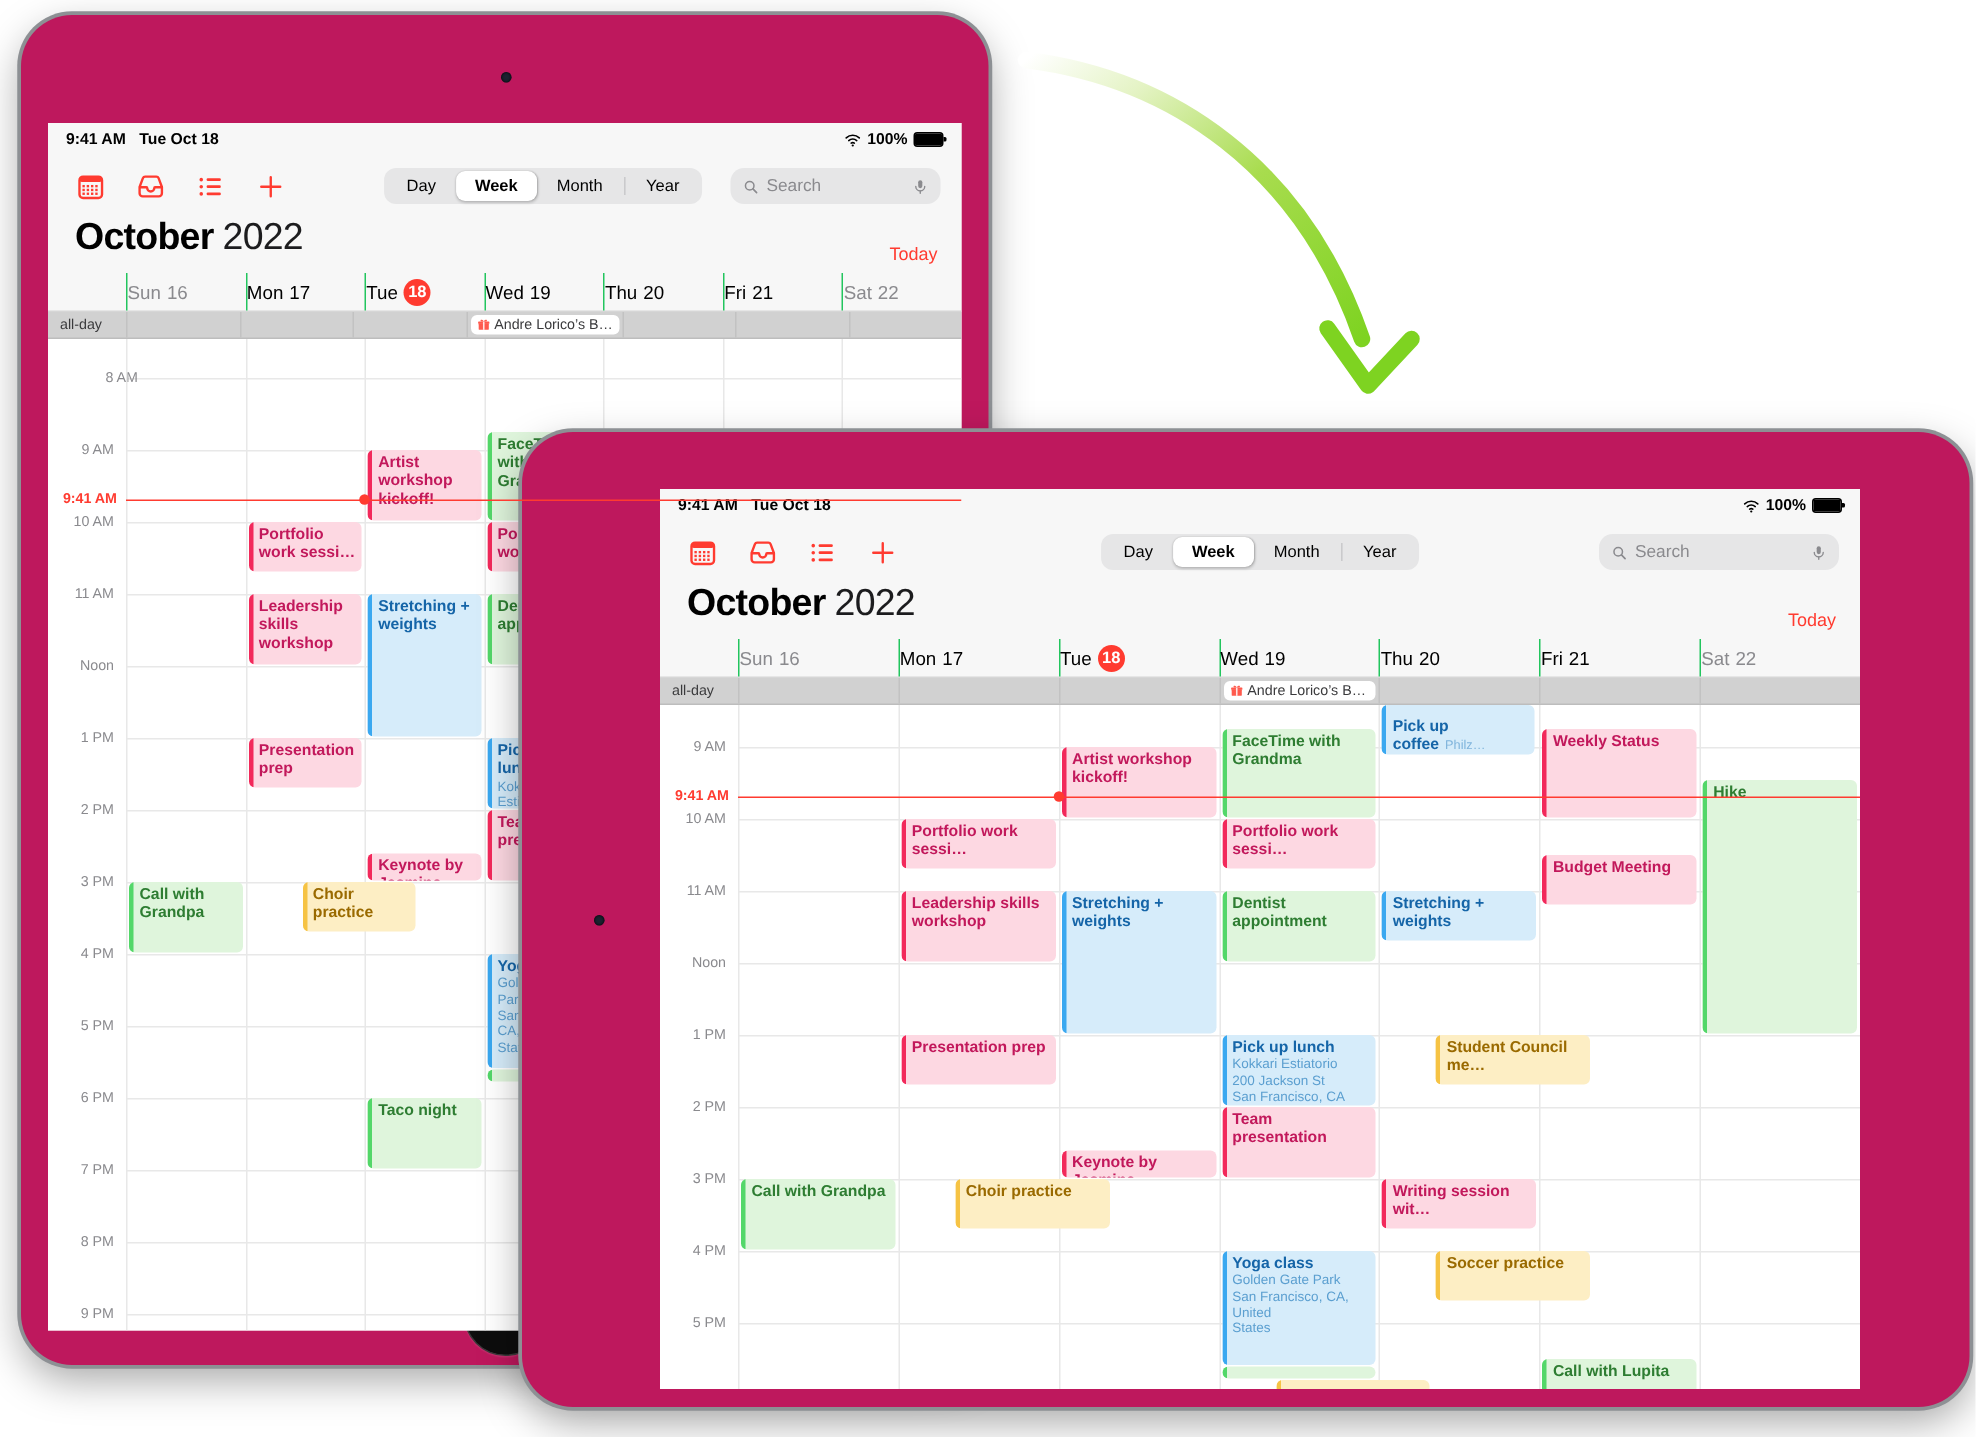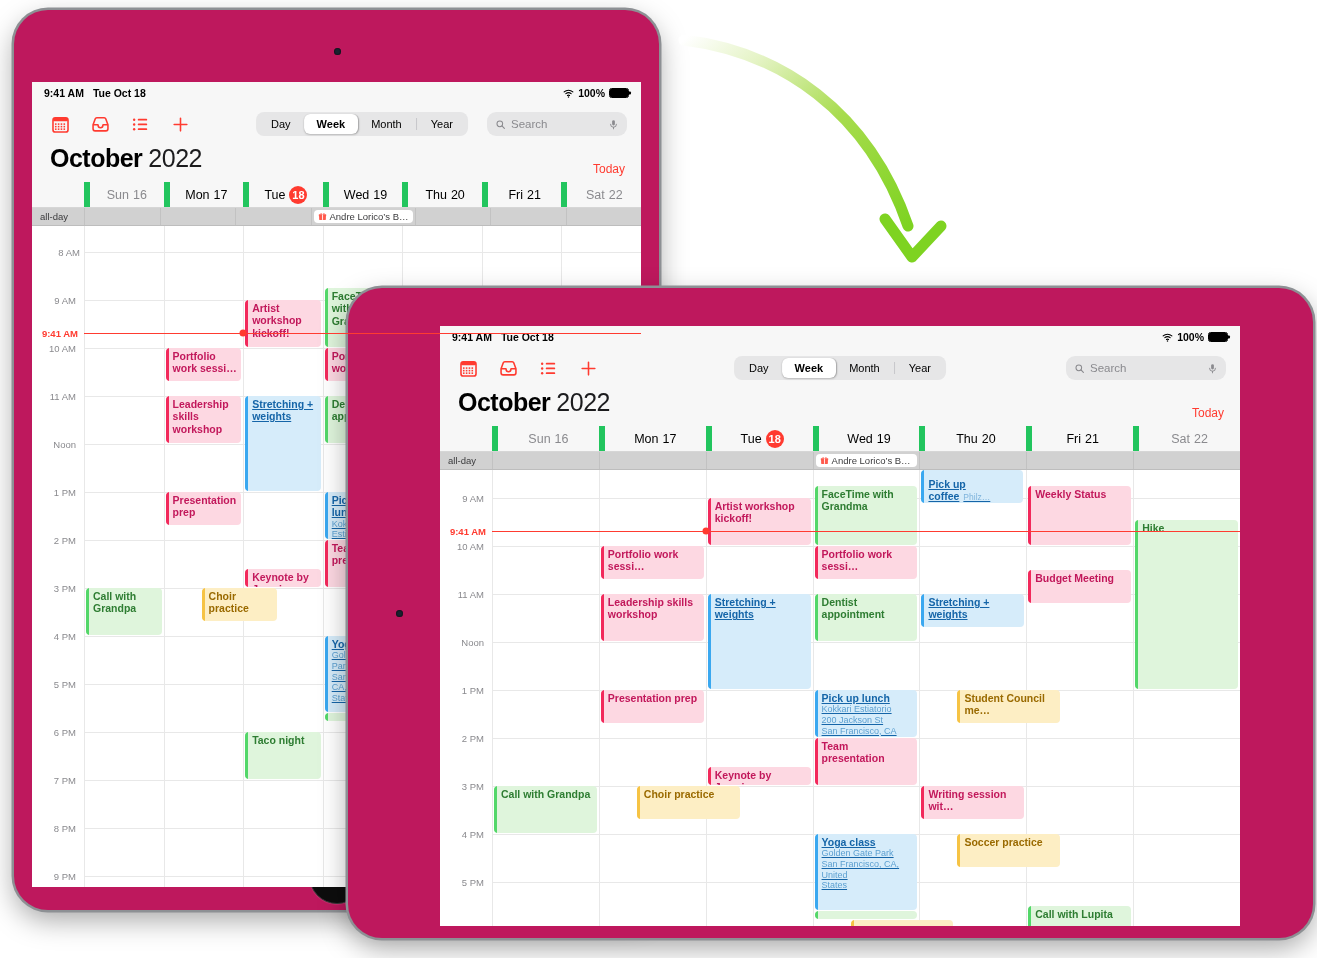--- a/index.html
+++ b/index.html
@@ -121,23 +121,23 @@
 
   .daysrow {
     background: #f7f7f7;
     display: flex;
     flex: none;
     border-bottom: 1px solid #d6d6d6;
   }
   .gutter { flex: none; }
   .daycell {
     flex: 1 1 0;
-    display: flex; align-items: center; justify-content: center;
+    display: flex; align-items: center; 
     gap: 5px;
-    border-left: 6px solid #22c55e;
+    border-left: 1px solid #22c55e;
     color: #000;
   }
   .daycell.dim { color: #8a8a8e; }
   .daycell.today { color: #000; }
   .daycell .dnum-badge {
     background: #ff3b30; color: #fff;
     border-radius: 50%;
     display: flex; align-items: center; justify-content: center;
     font-weight: bold;
   }
@@ -169,21 +169,21 @@
     line-height: 1.18;
   }
   .event .bar { position: absolute; left: 0; top: 0; bottom: 0; width: 3px; border-radius: 2px 0 0 2px; }
   .event .etitle { font-weight: bold; display: block; }
   .event .eloc { display: block; font-weight: normal; }
   .event .einline { font-weight: normal; }
 
   
   .c-pink  { background: #fdd8e2; color: #c2185b; }  .c-pink  .bar { background: #f2295b; }
   .c-green { background: #dff5dc; color: #2e7d32; }  .c-green .bar { background: #53d769; }
-  .c-blue  { background: #d6ecfa; color: #1565a8; text-decoration: underline; }  .c-blue  .bar { background: #3aa8f0; }
+  .c-blue  { background: #d6ecfa; color: #1565a8; }  .c-blue  .bar { background: #3aa8f0; }
   .c-yellow{ background: #fdeec4; color: #9a6a00; margin-left: 36px; }  .c-yellow .bar { background: #f6c344; }
   .c-blue .eloc  { color: #5b9fd0; }
   .c-blue .einline { color: #7fb4dc; }
 
   
   #arrow { position: absolute; left: 660px; top: 14px; width: 330px; height: 280px; pointer-events: none; }
 </style>
 </head>
 <body>
 
@@ -333,21 +333,21 @@
                 </span>
                 <span>Andre Lorico’s B…</span>
               </div>
             </div>
             <div class="alldaycell"></div>
             <div class="alldaycell"></div>
             <div class="alldaycell"></div>
           </div>
           <div class="gridwrap">
             <div class="hourline" style="left: 52px; right: 0px; top: 26px;"></div>
-            <div class="hourlabel" style="left: 4px; width: 44px; top: 26px; font-size: 9.5px;">8 AM</div>
+            <div class="hourlabel" style="left: 16px; width: 44px; top: 26px; font-size: 9.5px;">8 AM</div>
             <div class="hourline" style="left: 52px; right: 0px; top: 74px;"></div>
             <div class="hourlabel" style="left: 0px; width: 44px; top: 74px; font-size: 9.5px;">9 AM</div>
             <div class="hourline" style="left: 52px; right: 0px; top: 122px;"></div>
             <div class="hourlabel" style="left: 0px; width: 44px; top: 122px; font-size: 9.5px;">10 AM</div>
             <div class="hourline" style="left: 52px; right: 0px; top: 170px;"></div>
             <div class="hourlabel" style="left: 0px; width: 44px; top: 170px; font-size: 9.5px;">11 AM</div>
             <div class="hourline" style="left: 52px; right: 0px; top: 218px;"></div>
             <div class="hourlabel" style="left: 0px; width: 44px; top: 218px; font-size: 9.5px;">Noon</div>
             <div class="hourline" style="left: 52px; right: 0px; top: 266px;"></div>
             <div class="hourlabel" style="left: 0px; width: 44px; top: 266px; font-size: 9.5px;">1 PM</div>

